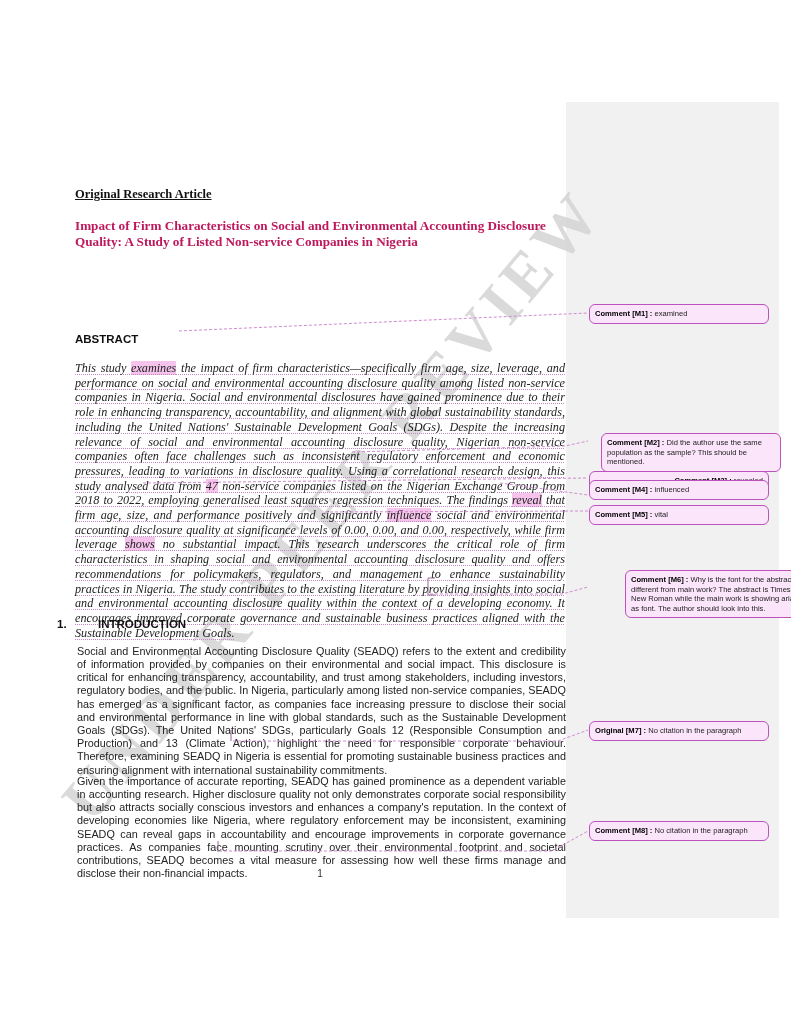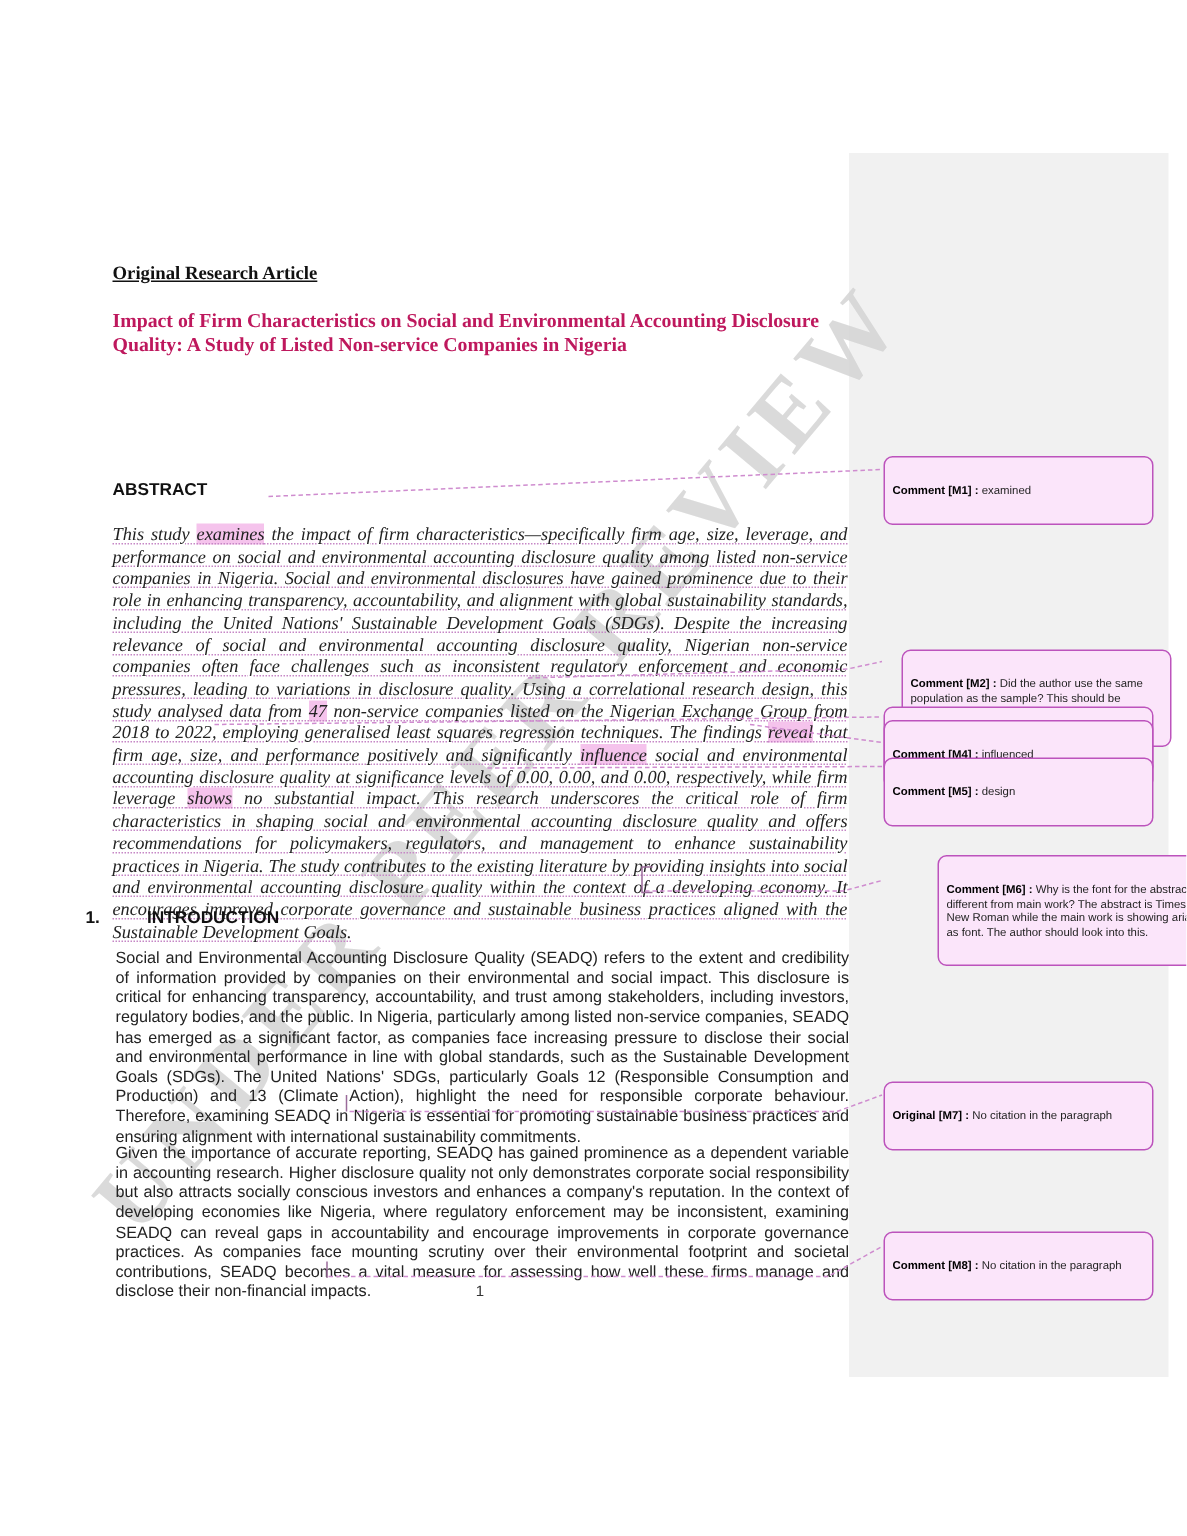--- a/index.html
+++ b/index.html
@@ -8,21 +8,21 @@
   }
   html,body{margin:0;padding:0;background:#ffffff;}
   .page{position:relative;width:791px;height:1024px;background:#fff;overflow:hidden;
         font-family:"Liberation Sans",sans-serif;}
   .comment-panel{position:absolute;left:566px;top:102px;width:213px;height:816px;
         background:var(--panel);z-index:0;}
   .watermark{position:absolute;left:-45px;top:500px;width:710px;height:90px;z-index:1;
         transform:rotate(-50deg);transform-origin:center;
         font-family:"Liberation Serif",serif;font-weight:bold;font-size:64px;
         letter-spacing:6px;color:var(--wm);opacity:.8;text-align:center;white-space:nowrap;}
-  .doc{position:absolute;left:0;top:4px;width:791px;height:776px;z-index:2;border-radius:27px;}
+  .doc{position:absolute;left:0;top:16px;width:791px;height:776px;z-index:2;border-radius:27px;}
   .article-type{position:absolute;left:75px;top:171px;width:490px;
         font-family:"Liberation Serif",serif;font-weight:bold;font-size:12.5px;
         text-decoration:underline;color:#111;}
   .doc-title{position:absolute;left:75px;top:202px;width:478px;
         font-family:"Liberation Serif",serif;font-weight:bold;font-size:13.2px;
         line-height:16px;color:#be185d;}
   .abstract-heading{position:absolute;left:75px;top:289px;font-weight:bold;
         font-size:11.5px;color:#111;margin-top:28px;}
   .abstract-body{position:absolute;left:75px;top:317px;width:490px;
         font-family:"Liberation Serif",serif;font-style:italic;font-size:12.2px;
@@ -39,21 +39,21 @@
   .intro-p1{top:618px;}
   .intro-p2{top:748px;}
   .page-number{position:absolute;left:75px;top:852px;width:490px;text-align:center;
         font-size:10px;color:#333;}
   .connector-layer{position:absolute;left:0;top:0;width:791px;height:1024px;z-index:3;
         pointer-events:none;}
   .comments-layer{position:absolute;left:0;top:0;width:791px;height:1024px;z-index:4;
         pointer-events:none;}
   .comment-box{position:absolute;left:589px;width:168px;pointer-events:auto;
         background:var(--c-fill);border:1px solid var(--c-border);border-radius:6px;
-        padding:17px 5px;font-size:7.6px;line-height:9.6px;color:#222;}
+        padding:4px 5px;font-size:7.6px;line-height:9.6px;color:#222;}
   .comment-box b{color:#000;}
 </style>
 </head>
 <body>
 
 <div class="page">
 
   <div class="comment-panel"></div>
 
   <div class="watermark">UNDER PEER REVIEW</div>
@@ -92,19 +92,19 @@
     <p class="intro-p intro-p2">Given the importance of accurate reporting, SEADQ has gained prominence as a dependent variable in accounting research. Higher disclosure quality not only demonstrates corporate social responsibility but also attracts socially conscious investors and enhances a company's reputation. In the context of developing economies like Nigeria, where regulatory enforcement may be inconsistent, examining SEADQ can reveal gaps in accountability and encourage improvements in corporate governance practices. As companies face mounting scrutiny over their environmental footprint and societal contributions, SEADQ becomes a vital measure for assessing how well these firms manage and disclose their non-financial impacts.</p>
 
     <div class="page-number">1</div>
   </div>
 
   <div class="comments-layer">
       <div class="comment-box" style="top: 304px;"><b>Comment [M1] : </b><span>examined</span></div>
       <div class="comment-box" style="top: 433px; margin-left: 12px;"><b>Comment [M2] : </b><span>Did the author use the same population as the sample? This should be mentioned.</span></div>
       <div class="comment-box" style="top: 471px; text-align: right;"><b>Comment [M3] : </b><span>revealed</span></div>
       <div class="comment-box" style="top: 480px;"><b>Comment [M4] : </b><span>influenced</span></div>
-      <div class="comment-box" style="top: 505px;"><b>Comment [M5] : </b><span>design</span></div>
+      <div class="comment-box" style="top: 505px;"><b>Comment [M5] : </b><span>vital</span></div>
       <div class="comment-box" style="top: 570px; margin-left: 36px;"><b>Comment [M6] : </b><span>Why is the font for the abstract different from main work? The abstract is Times New Roman while the main work is showing arial as font. The author should look into this.</span></div>
       <div class="comment-box" style="top: 721px;"><b>Original [M7] : </b><span>No citation in the paragraph</span></div>
       <div class="comment-box" style="top: 821px;"><b>Comment [M8] : </b><span>No citation in the paragraph</span></div>
     </div>
 
 </div>
 
 </body></html>

